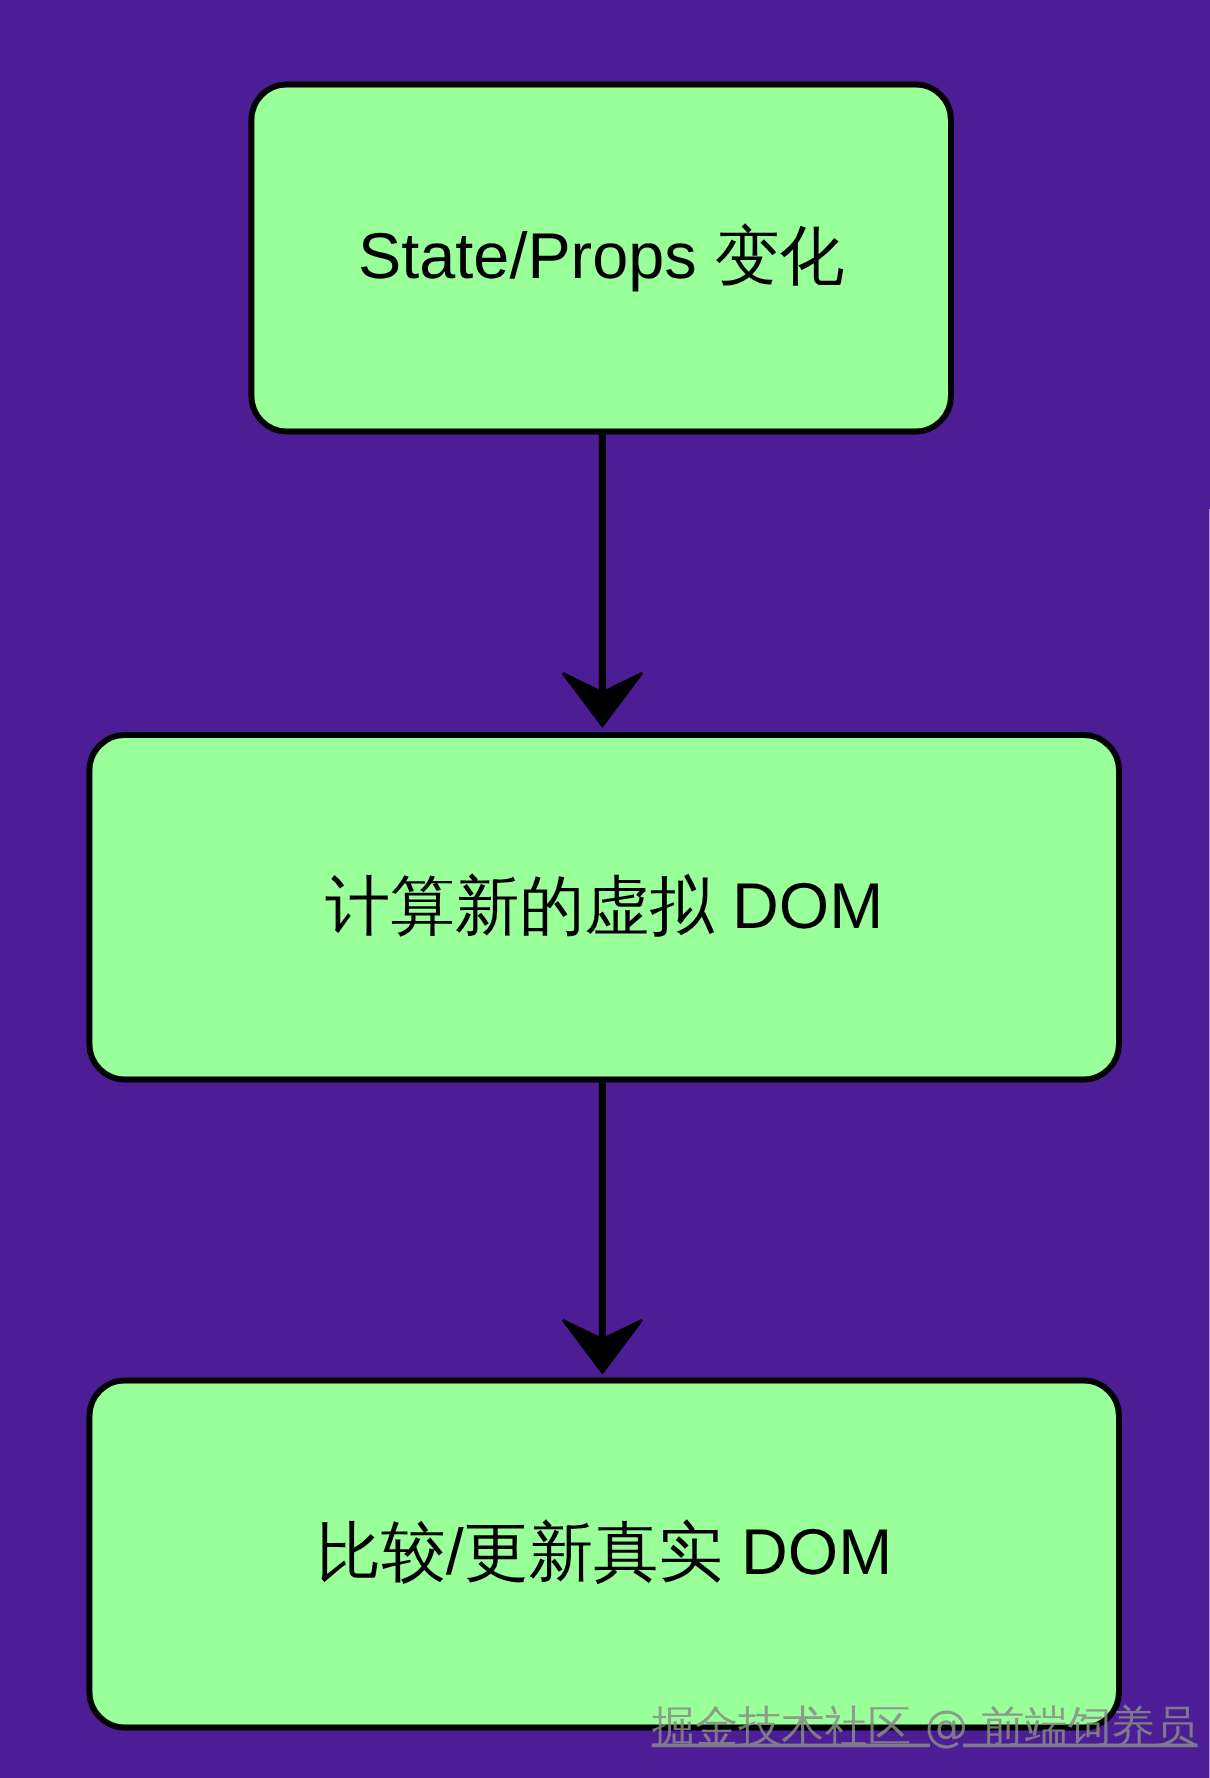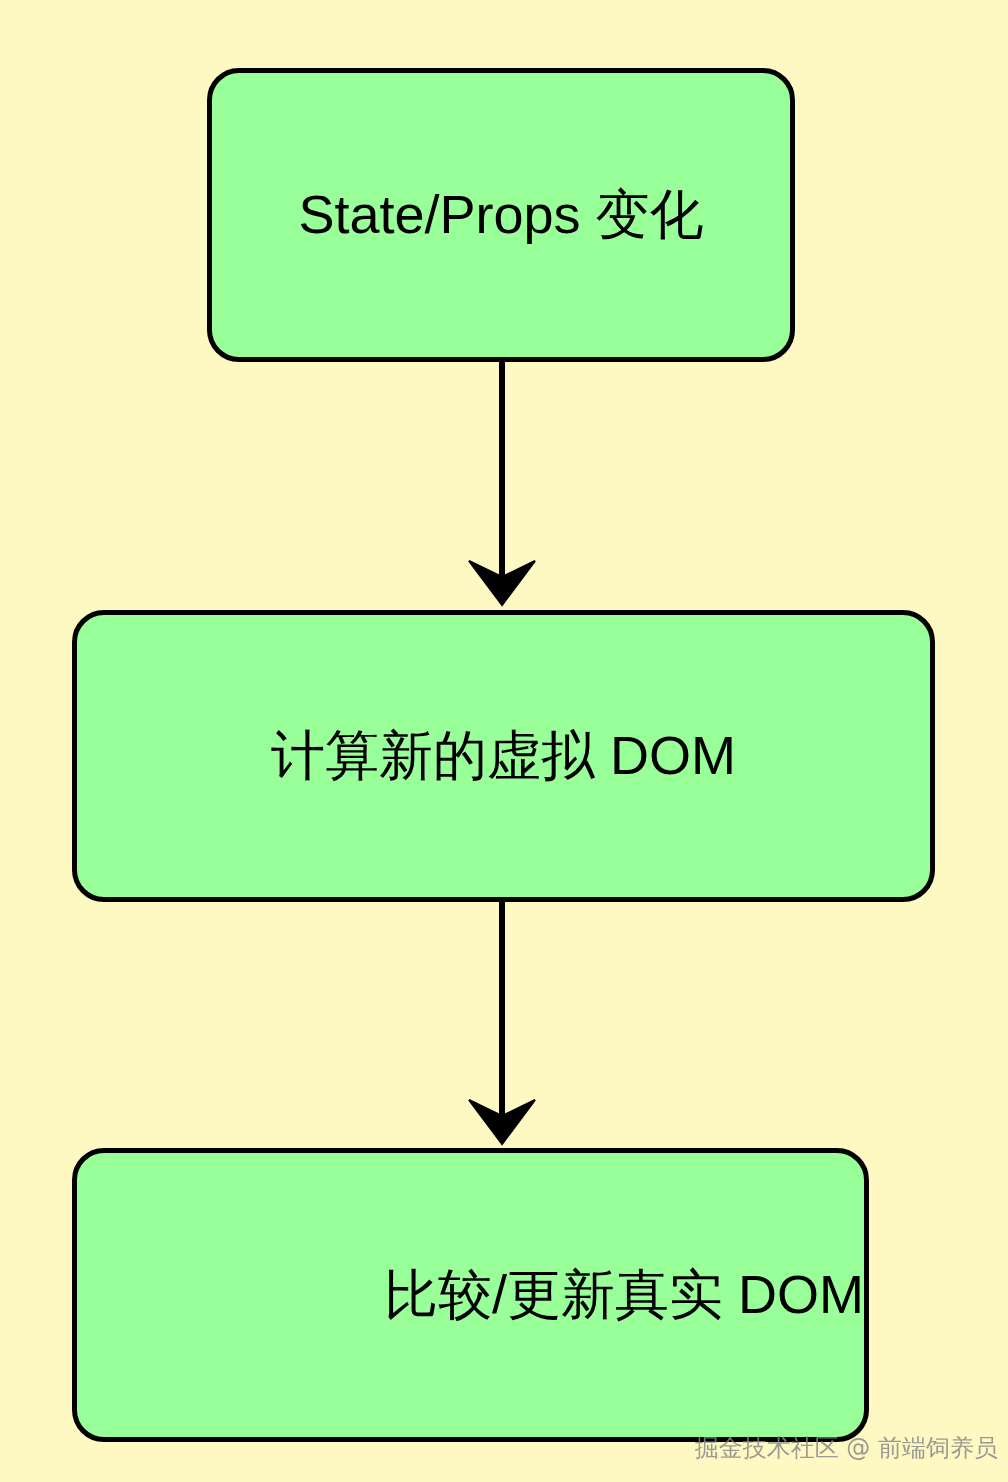--- a/index.html
+++ b/index.html
@@ -7,21 +7,21 @@
     padding: 0;
     background: #ffffff;
   }
   body {
     font-family: "Liberation Sans", "DejaVu Sans", sans-serif;
   }
   #canvas {
     position: relative;
     width: 1008px;
     height: 1482px;
-    background: #fef9c3;
+    background: #4c1d95;
     overflow: hidden;
   }
   #flow-svg {
     position: absolute;
     top: 0;
     left: 0;
     width: 1008px;
     height: 1482px;
   }
   .node-box {
@@ -53,34 +53,34 @@
   #node-2 {
     left: 72px;
     top: 610px;
     width: 863px;
     height: 292px;
     justify-content: center;
   }
   #node-3 {
     left: 72px;
     top: 1148px;
-    width: 797px;
+    width: 863px;
     height: 294px;
-    justify-content: flex-end;
   }
   .watermark {
     position: absolute;
     right: 10px;
     bottom: 18px;
-    font-size: 24px;
+    font-size: 36px;
     color: #8a8a8a;
     opacity: 0.85;
     white-space: nowrap;
     font-family: "DejaVu Sans", "Liberation Sans", sans-serif;
     pointer-events: none;
+    text-decoration: underline;
   }
 </style>
 </head>
 <body>
 
 <div id="canvas">
 
   <svg id="flow-svg" viewBox="0 0 1008 1482">
     <g>
       <line x1="502" y1="362" x2="502" y2="578" stroke="#000000" stroke-width="6"></line>

